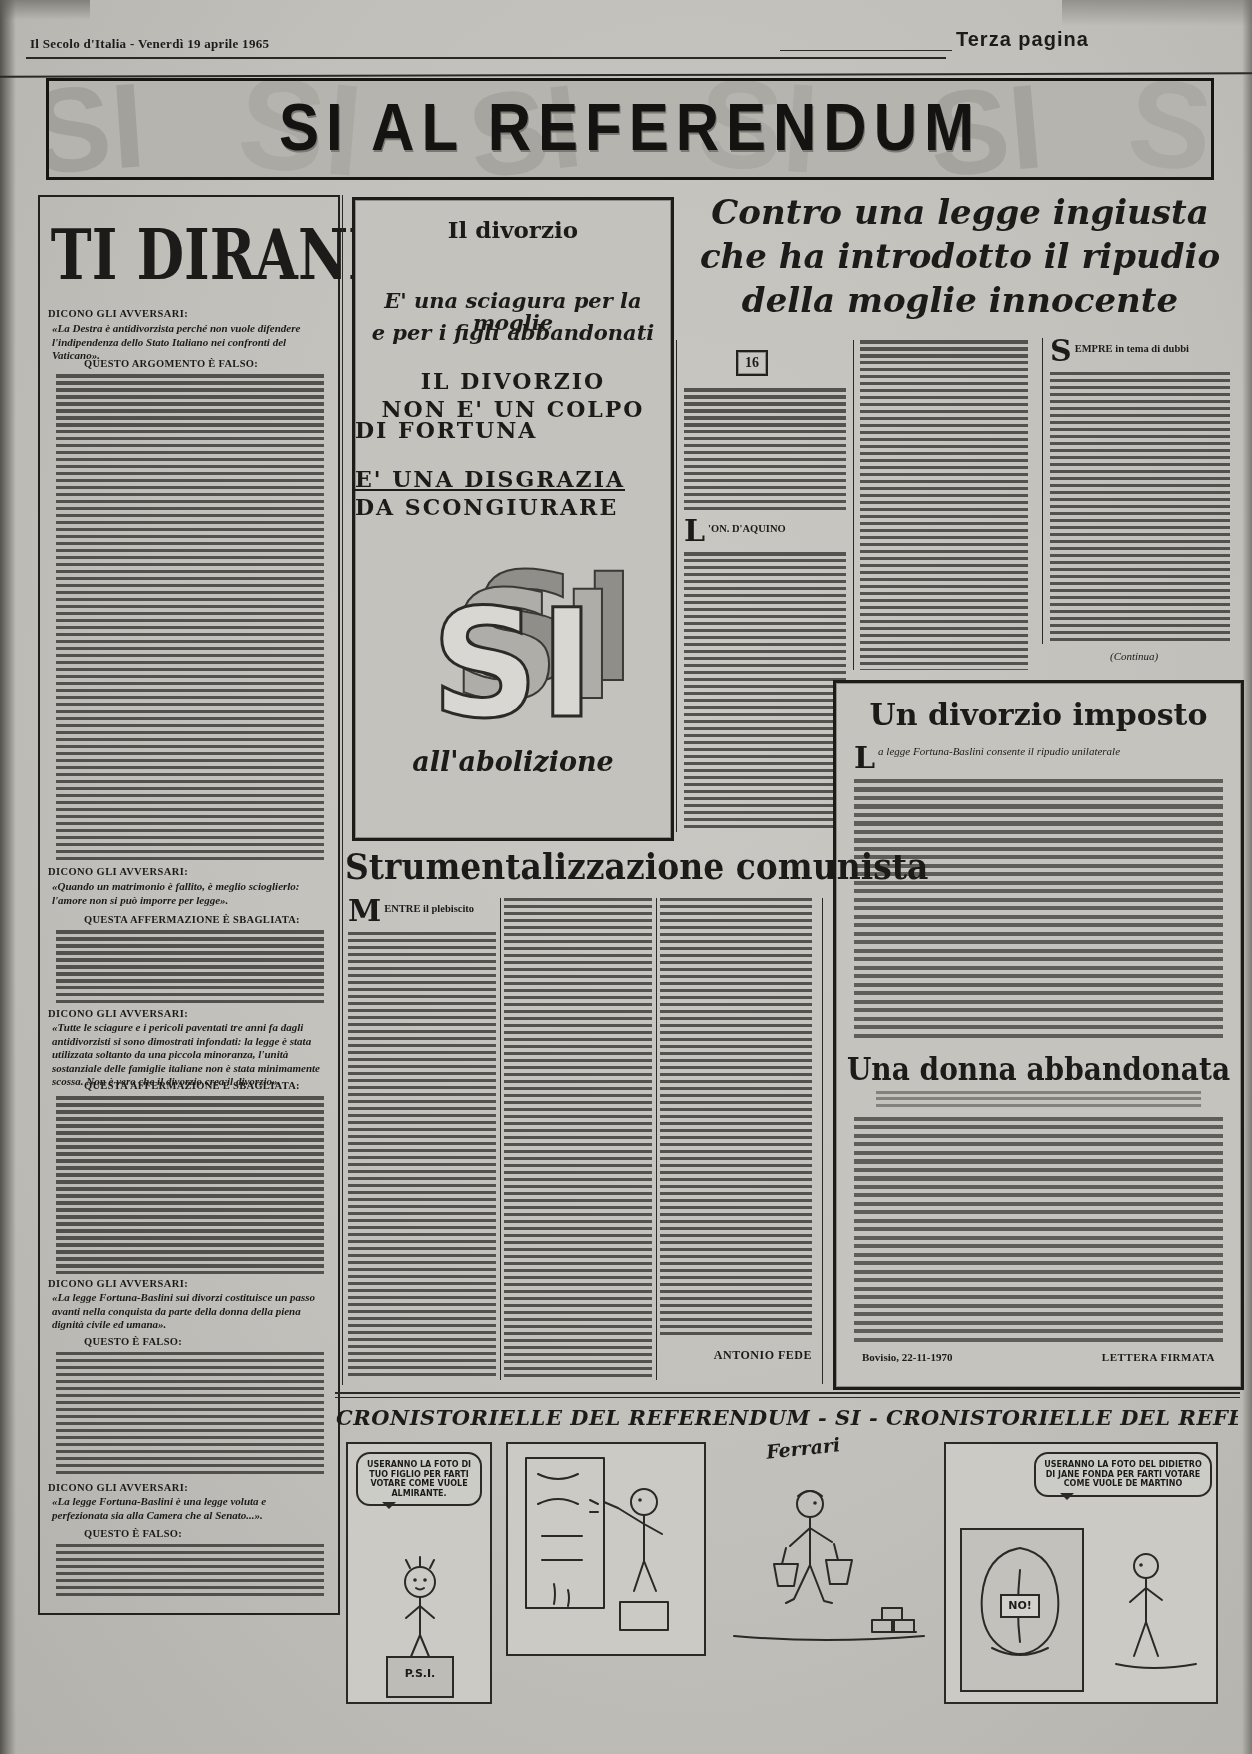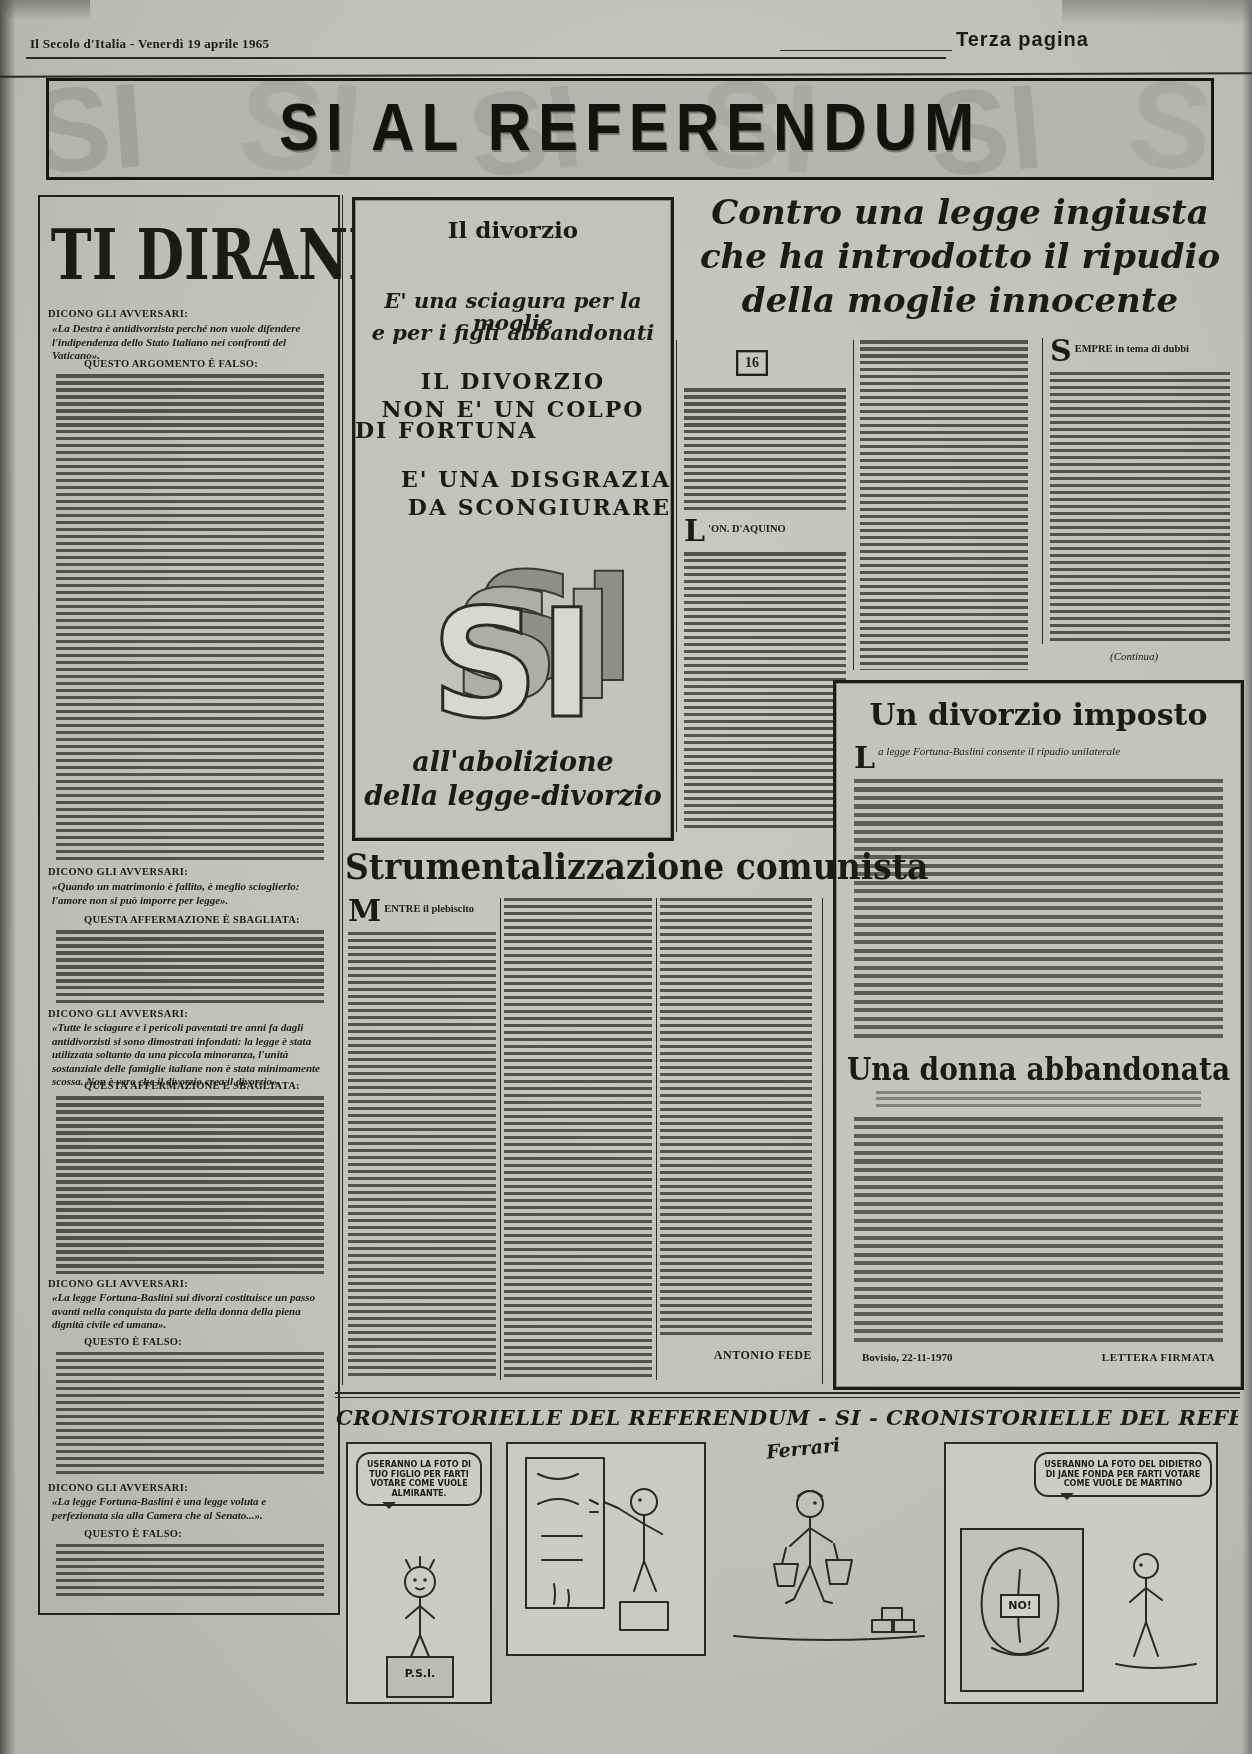--- a/index.html
+++ b/index.html
@@ -79,29 +79,28 @@
   <div class="abs verdict" style="left:84px;top:1528px;width:240px;">QUESTO È FALSO:</div>
   <div class="abs greek" style="left:56px;top:1544px;width:268px;height:56px;"></div>
 
   <div class="abs" style="left:352px;top:197px;width:316px;height:638px;border:3px solid #1d1c19;box-shadow:inset 0 0 0 1px #8d8c87;background:#c3c2bd;">
     <div style="position:absolute;left:0;top:18px;width:100%;text-align:center;font:bold 23px/24px 'DejaVu Serif',serif;">Il divorzio</div>
     <div style="position:absolute;left:0;top:90px;width:100%;text-align:center;font:bold italic 21px/22px 'DejaVu Serif',serif;">E' una sciagura per la moglie</div>
     <div style="position:absolute;left:0;top:122px;width:100%;text-align:center;font:bold italic 21px/22px 'DejaVu Serif',serif;">e per i figli abbandonati</div>
     <div style="position:absolute;left:0;top:170px;width:100%;text-align:center;font:bold 22px/23px 'DejaVu Serif',serif;letter-spacing:2px;">IL DIVORZIO</div>
     <div style="position:absolute;left:0;top:198px;width:100%;text-align:center;font:bold 22px/23px 'DejaVu Serif',serif;letter-spacing:2px;">NON E' UN COLPO</div>
     <div style="position:absolute;left:0;top:219px;width:100%;text-align:left;font:bold 22px/23px 'DejaVu Serif',serif;letter-spacing:2px;">DI FORTUNA</div>
-    <div style="position:absolute;left:0;top:268px;width:100%;text-align:right;font:bold 22px/23px 'DejaVu Serif',serif;letter-spacing:2px;">E' UNA DISGRAZIA</div>
-    <div style="position:absolute;left:0;top:296px;width:100%;text-align:right;font:bold 22px/23px 'DejaVu Serif',serif;letter-spacing:2px;">DA SCONGIURARE</div>
+    <div style="position:absolute;left:0;top:268px;width:100%;text-align:left;font:bold 22px/23px 'DejaVu Serif',serif;letter-spacing:2px;text-decoration:underline;">E' UNA DISGRAZIA</div>
+    <div style="position:absolute;left:0;top:296px;width:100%;text-align:left;font:bold 22px/23px 'DejaVu Serif',serif;letter-spacing:2px;">DA SCONGIURARE</div>
     <svg width="240" height="214" viewBox="0 0 240 214" style="position:absolute;left:38px;top:330px;">
       <text x="120" y="186" text-anchor="middle" font-family="DejaVu Sans, sans-serif" font-weight="bold" font-size="150" transform="translate(42,-36)" fill="#8f8e89" stroke="#3a3936" stroke-width="2">SI</text>
       <text x="120" y="186" text-anchor="middle" font-family="DejaVu Sans, sans-serif" font-weight="bold" font-size="150" transform="translate(21,-18)" fill="#aeada8" stroke="#3a3936" stroke-width="2">SI</text>
       <text x="120" y="186" text-anchor="middle" font-family="DejaVu Sans, sans-serif" font-weight="bold" font-size="150" fill="#d8d7d2" stroke="#2b2a27" stroke-width="3">SI</text>
     </svg>
     <div style="position:absolute;left:0;top:548px;width:100%;text-align:center;font:bold italic 27px/28px 'DejaVu Serif',serif;">all'abolizione</div>
-    <div style="position:absolute;left:0;top:582px;width:100%;text-align:center;font:bold italic 27px/28px 'DejaVu Serif',serif;">della legge-divorzio</div>
   </div>
 
   <div class="abs" style="left:682px;top:194px;width:556px;text-align:center;font:bold italic 34px/36px 'DejaVu Serif',serif;">Contro una legge ingiusta</div>
   <div class="abs" style="left:682px;top:238px;width:556px;text-align:center;font:bold italic 34px/36px 'DejaVu Serif',serif;">che ha introdotto il ripudio</div>
   <div class="abs" style="left:682px;top:282px;width:556px;text-align:center;font:bold italic 34px/36px 'DejaVu Serif',serif;">della moglie innocente</div>
 
   <div class="abs" style="left:736px;top:350px;width:28px;height:22px;border:2px solid #22211e;box-shadow:inset 0 0 0 1px #8d8c87;text-align:center;font:bold 14px/22px 'Liberation Serif',serif;">16</div>
 
   <div class="abs greek" style="left:684px;top:388px;width:162px;height:126px;"></div>
   <div class="abs" style="left:684px;top:518px;width:162px;">

